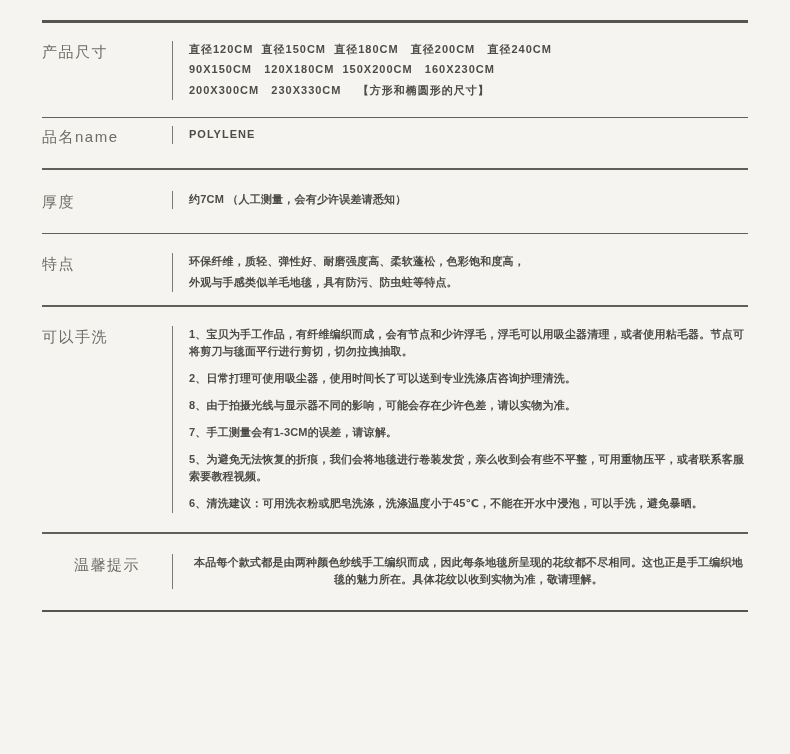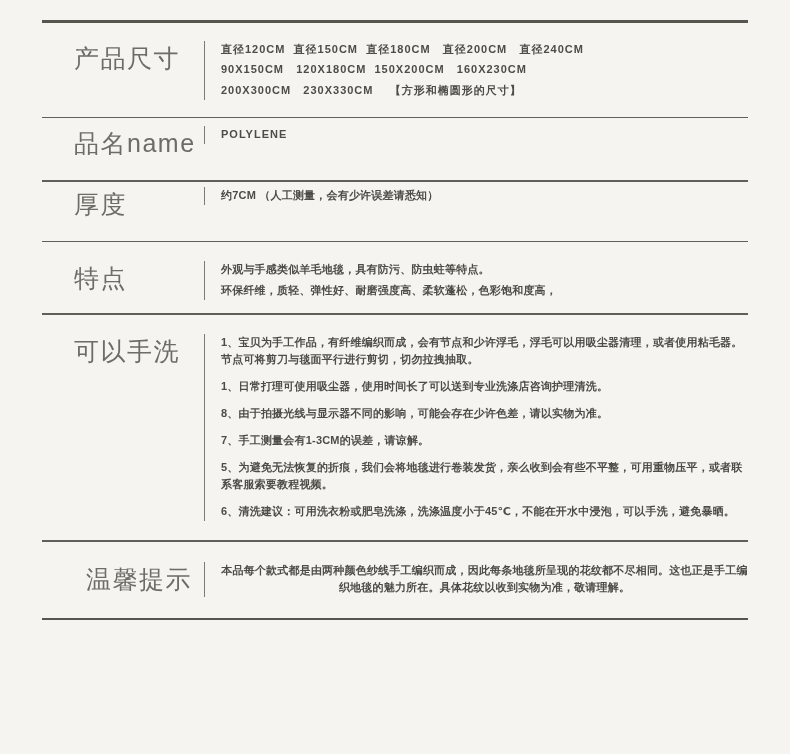--- a/index.html
+++ b/index.html
@@ -44,26 +44,25 @@
     align-items: flex-start;
     width: 706px;
     box-sizing: border-box;
   }
 
   .row-label {
     width: 130px;
     flex: 0 0 130px;
     box-sizing: border-box;
     color: #6d6c66;
-    font-size: 25px;
+    font-size: 15px;
     font-weight: 400;
     letter-spacing: 1.5px;
     line-height: 1.2;
     padding-top: 2px;
-    margin-left: 32px;
   }
 
   .row-body {
     flex: 1 1 auto;
     box-sizing: border-box;
     border-left: 1.5px solid #7b7a73;
     padding-left: 16px;
     color: #4d4c47;
     font-size: 11px;
     font-weight: bold;
@@ -74,21 +73,21 @@
   .row-body p {
     margin: 0;
   }
   .row-body p + p {
     margin-top: 3px;
   }
 
   
   .row.r-size        { padding: 18px 0 17px 0; }
   .row.r-name        { padding: 8px 0 22px 0; }
-  .row.r-thickness   { padding: 5px 0 22px 0; }
+  .row.r-thickness   { padding: 21px 0 22px 0; }
   .row.r-features    { padding: 19px 0 13px 0; }
   .row.r-notes       { padding: 19px 0 19px 0; }
   .row.r-tips        { padding: 20px 0 21px 0; text-align: center; }
 
   .row.r-size .row-label,
   .row.r-features .row-label,
   .row.r-notes .row-label { padding-top: 2px; }
 
   
   .size-line { white-space: pre; }
@@ -129,32 +128,32 @@
   <div class="row r-thickness">
     <div class="row-label">厚度</div>
     <div class="row-body">约7CM （人工测量，会有少许误差请悉知）</div>
   </div>
 
   <div class="divider thin"></div>
 
   <div class="row r-features">
     <div class="row-label">特点</div>
     <div class="row-body">
+      <p>环保纤维，质轻、弹性好、耐磨强度高、柔软蓬松，色彩饱和度高，</p>
       <p>外观与手感类似羊毛地毯，具有防污、防虫蛀等特点。</p>
-      <p>环保纤维，质轻、弹性好、耐磨强度高、柔软蓬松，色彩饱和度高，</p>
     </div>
   </div>
 
   <div class="divider thin"></div>
 
   <div class="row r-notes">
     <div class="row-label">可以手洗</div>
     <div class="row-body">
       <p class="note-item">1、宝贝为手工作品，有纤维编织而成，会有节点和少许浮毛，浮毛可以用吸尘器清理，或者使用粘毛器。节点可将剪刀与毯面平行进行剪切，切勿拉拽抽取。</p>
-      <p class="note-item">1、日常打理可使用吸尘器，使用时间长了可以送到专业洗涤店咨询护理清洗。</p>
+      <p class="note-item">2、日常打理可使用吸尘器，使用时间长了可以送到专业洗涤店咨询护理清洗。</p>
       <p class="note-item">8、由于拍摄光线与显示器不同的影响，可能会存在少许色差，请以实物为准。</p>
       <p class="note-item">7、手工测量会有1-3CM的误差，请谅解。</p>
       <p class="note-item">5、为避免无法恢复的折痕，我们会将地毯进行卷装发货，亲么收到会有些不平整，可用重物压平，或者联系客服索要教程视频。</p>
       <p class="note-item">6、清洗建议：可用洗衣粉或肥皂洗涤，洗涤温度小于45℃，不能在开水中浸泡，可以手洗，避免暴晒。</p>
     </div>
   </div>
 
   <div class="divider thin"></div>
 
   <div class="row r-tips">

